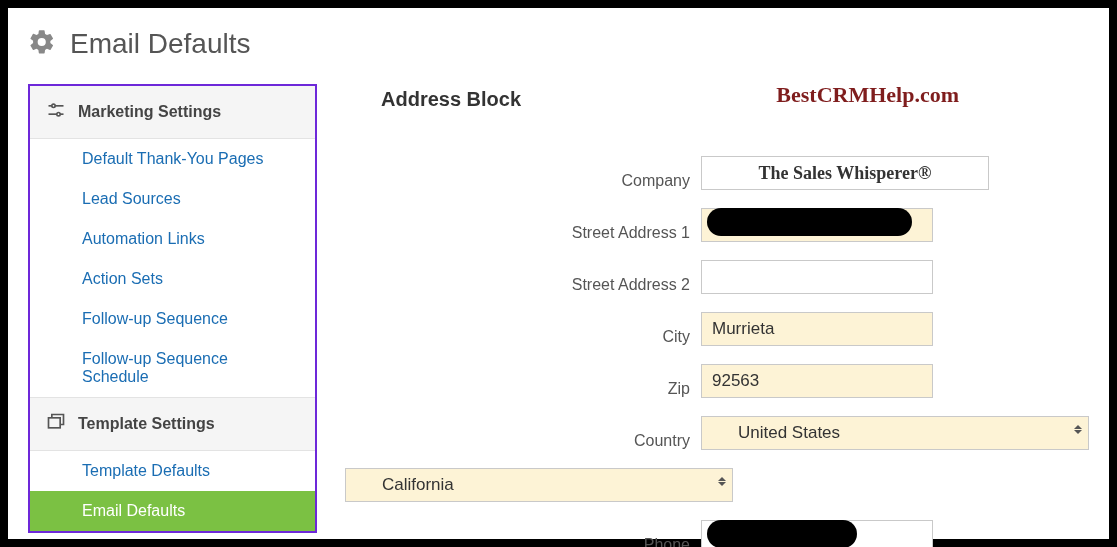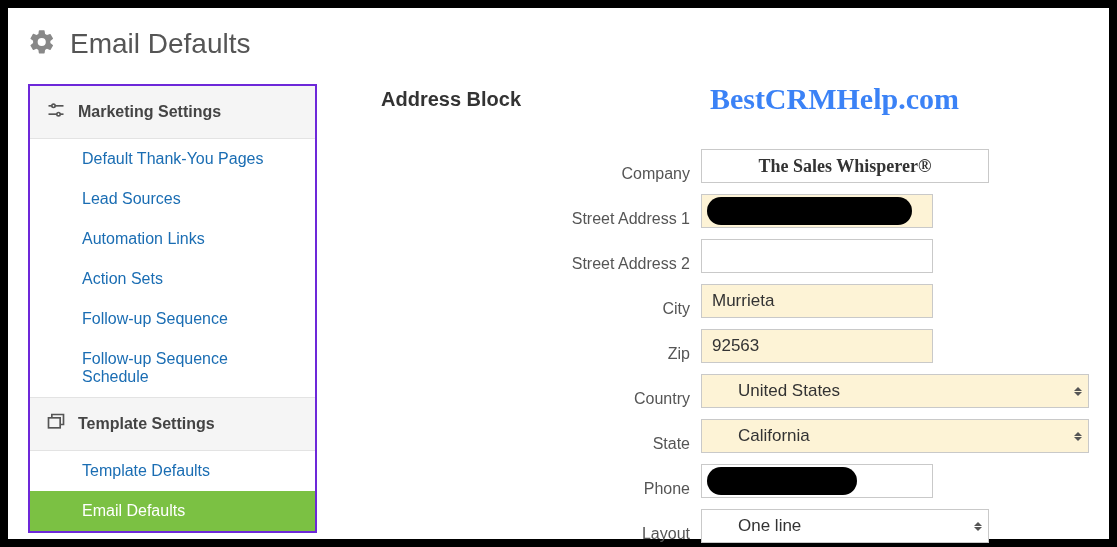--- a/index.html
+++ b/index.html
@@ -62,22 +62,22 @@
       color: #333;
       margin-top: 4px;
       margin-left: 36px;
     }
     .watermark {
       position: absolute;
       top: -2px;
       right: 130px;
       font-family: Georgia, "Times New Roman", serif;
       font-weight: bold;
-      font-size: 30px;
-      color: #3b82f6;
+      font-size: 22px;
+      color: #7f1d1d;
     }
     .form {
       margin-top: 38px;
       display: flex;
       flex-direction: column;
       gap: 11px;
     }
     .form-row {
       display: flex;
       align-items: flex-end;
@@ -89,20 +89,21 @@
       color: #555;
       font-size: 16px;
     }
     .input, .select {
       height: 34px;
       border: 1px solid #c9c9c9;
       padding: 4px 10px;
       font-size: 17px;
       color: #333;
       background: #fff;
+      margin-top: 7px;
     }
     .input.highlight, .select.highlight { background: #fdf3d6; }
     .input { width: 232px; }
     .select { width: 388px; position: relative; appearance: none; padding-left: 36px; }
     .select-wrap { position: relative; display: inline-block; }
     .select-arrow {
       position: absolute;
       right: 4px;
       top: 50%;
       transform: translateY(-50%);
@@ -227,21 +228,20 @@
           <span class="select-wrap">
             <input class="select highlight" readonly="" value="United States" style="">
             <span class="select-arrow">
                 <span class="tri up"></span>
                 <span class="tri dn"></span>
               </span>
           </span>
         </div>
 
         <div class="form-row">
-          <label class="form-label">State</label>
           <span class="select-wrap">
             <input class="select highlight" readonly="" value="California" style="">
             <span class="select-arrow">
                 <span class="tri up"></span>
                 <span class="tri dn"></span>
               </span>
           </span>
         </div>
 
         <div class="form-row">

